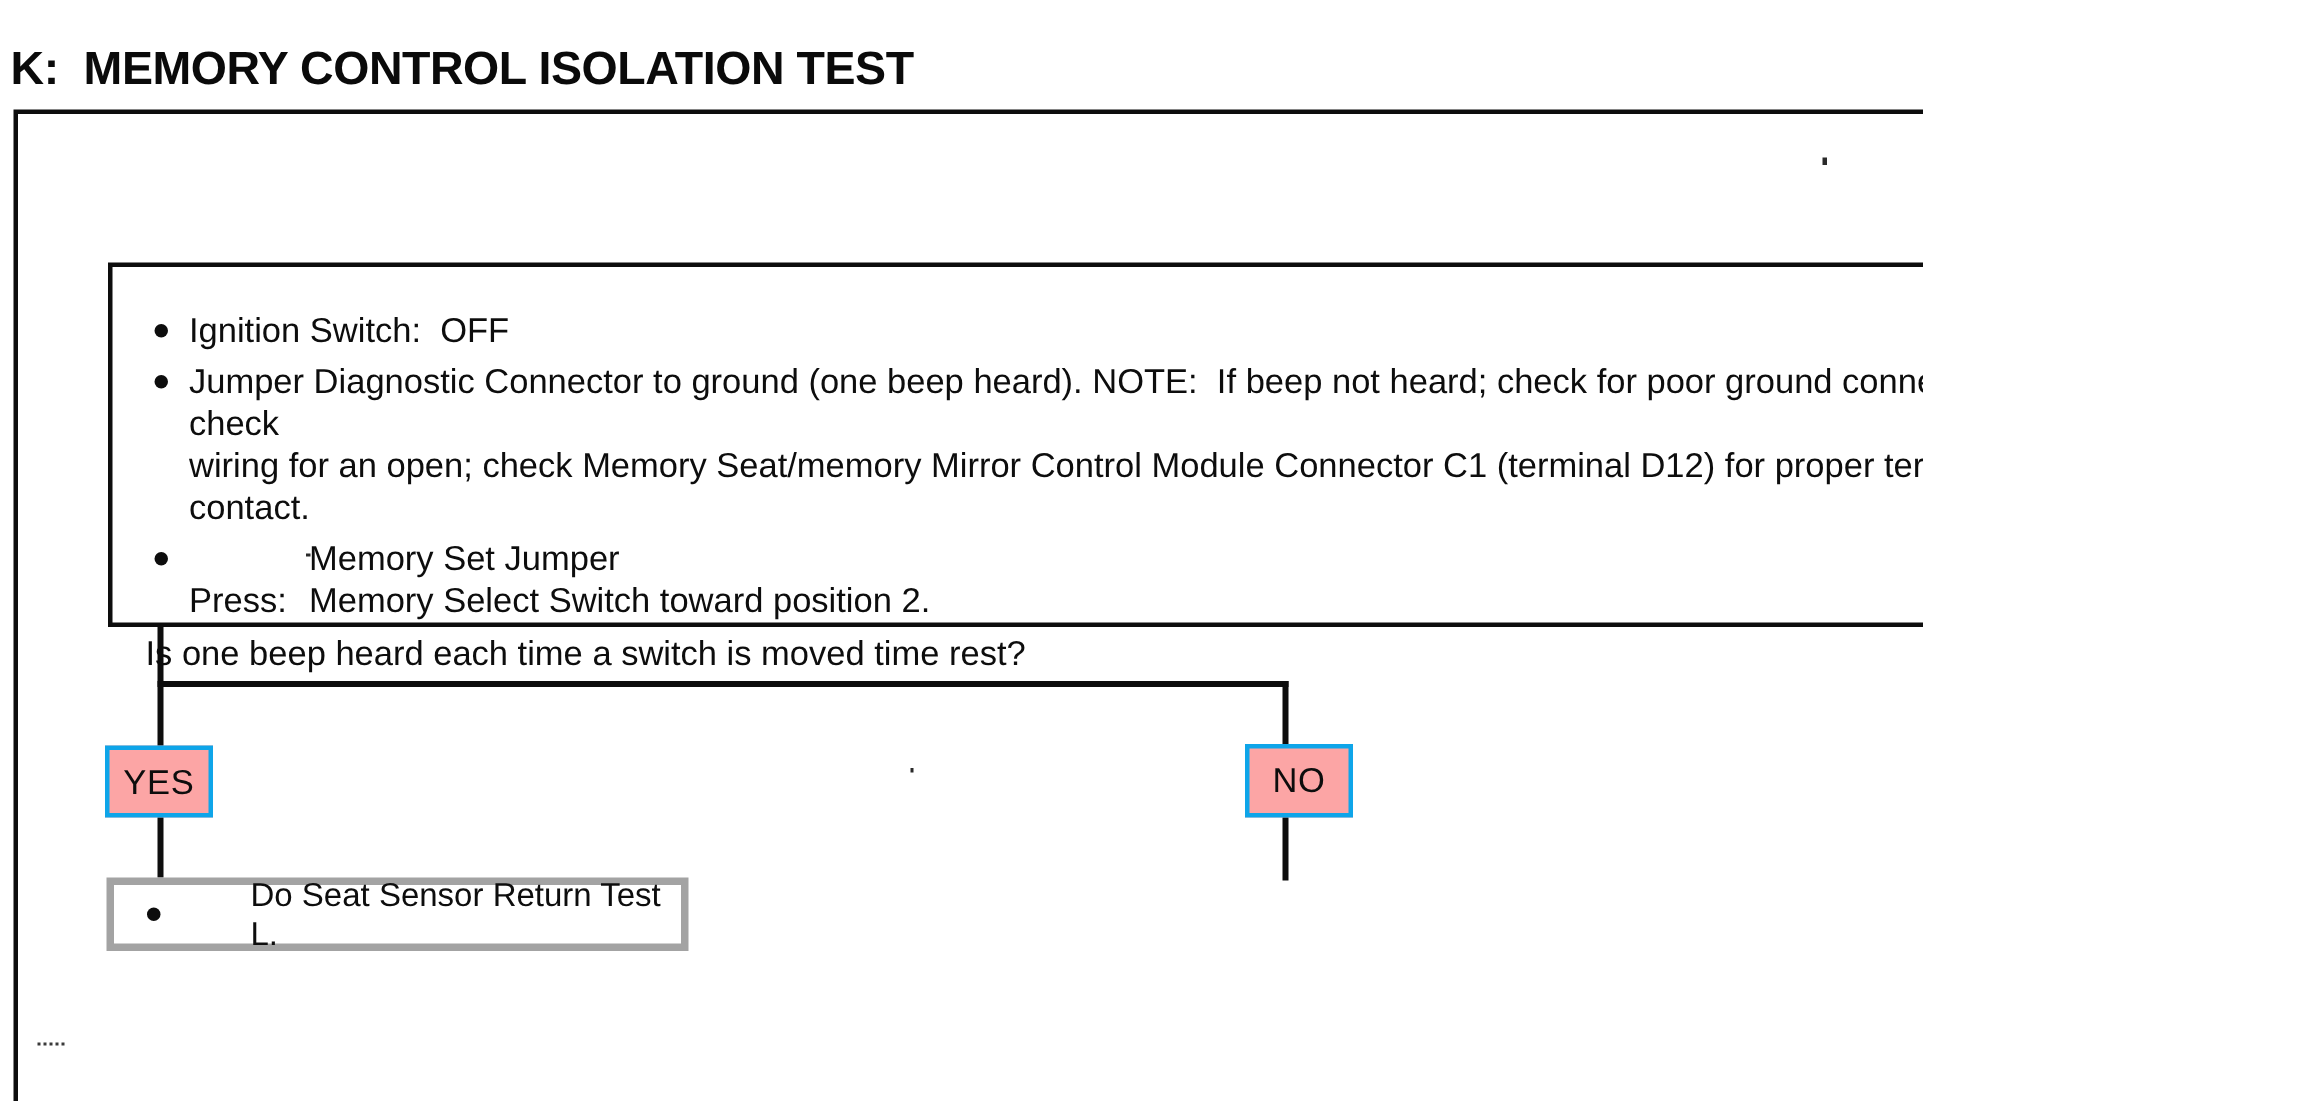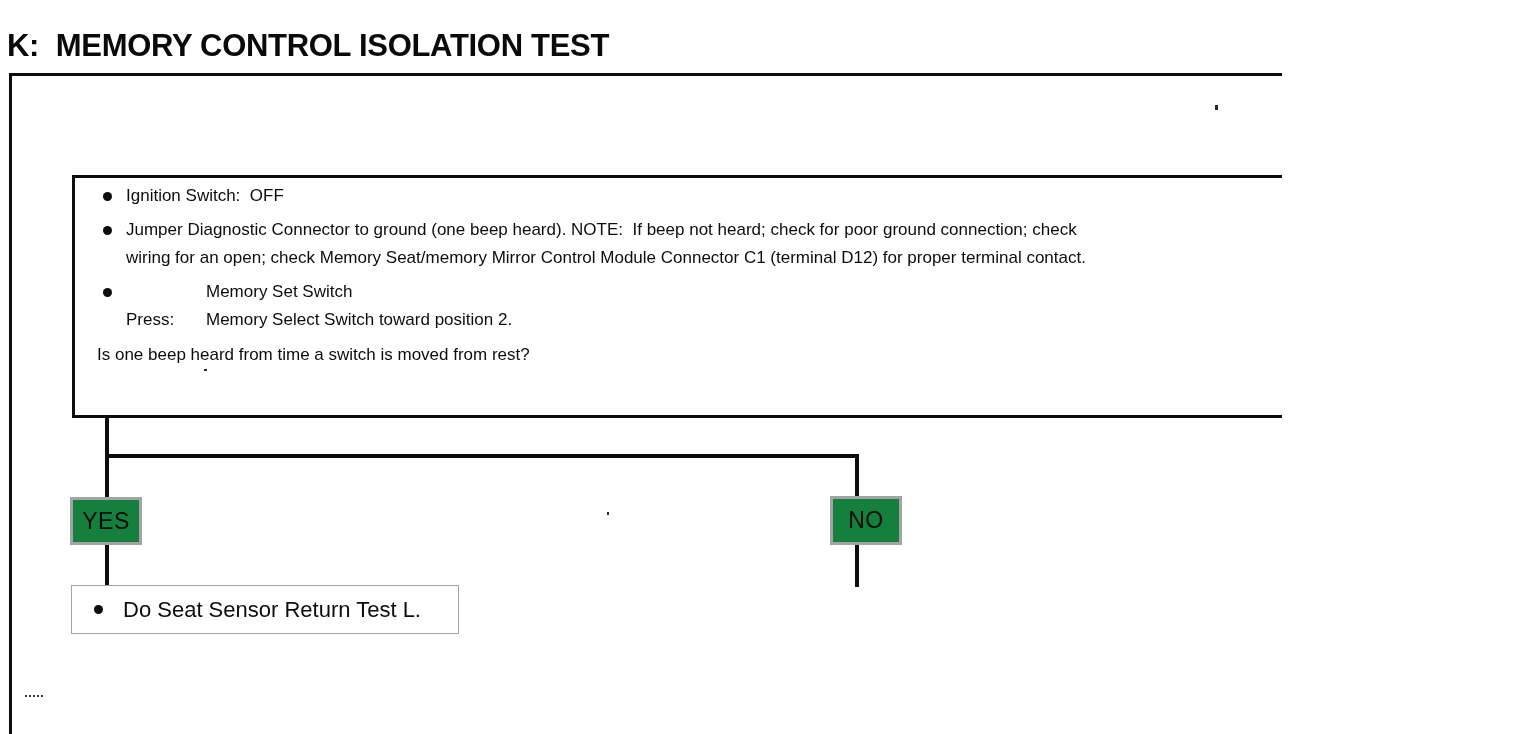--- a/index.html
+++ b/index.html
@@ -21,45 +21,46 @@
   }
 
   .outer-box{
     position:absolute;left:9px;top:45px;width:1505px;height:681px;
     border:3px solid #0d0d0d;box-sizing:border-box;background:#ffffff;
   }
 
   .instruction-box{
     position:absolute;left:72px;top:147px;width:1324px;height:243px;
     border:3px solid #0d0d0d;box-sizing:border-box;background:#ffffff;
-    padding-top:4px;font-size:17px;
+    padding-top:28px;font-size:23px;
   }
   .line{line-height:28px;}
   .bullet-row{display:flex;align-items:flex-start;margin-bottom:6px;}
   .bullet-dot{
     flex:0 0 auto;width:9px;height:9px;border-radius:50%;
     background:#0d0d0d;margin:10px 14px 0 28px;
   }
   .press-row{display:flex;align-items:flex-end;margin-top:0px;}
   .press-label{flex:0 0 80px;}
   .question{margin-top:7px;padding-left:22px;}
 
   .flow-line{position:absolute;background:#0d0d0d;}
   .v-line{width:4px;}
   .h-line{height:4px;}
 
   .decision-box{
-    position:absolute;border:3px solid #a3a3a3;box-sizing:border-box;
-    background:#15803d;display:flex;align-items:center;justify-content:center;
+    position:absolute;border:3px solid #0ea5e9;box-sizing:border-box;
+    background:#fca5a5;display:flex;align-items:center;justify-content:center;
     font-size:23px;letter-spacing:0.5px;
   }
   .result-box{
-    position:absolute;border:1px solid #a3a3a3;box-sizing:border-box;
+    position:absolute;border:5px solid #a3a3a3;box-sizing:border-box;
     background:#ffffff;display:flex;align-items:center;
     font-size:22px;
+    gap:40px;
   }
   .result-box .bullet-dot{margin:0 20px 0 22px;}
 
   .speck{position:absolute;background:#2a2a2a;}
   .smudge{
     position:absolute;left:25px;top:667px;width:18px;height:3px;
     border-top:2px dotted #3a3a3a;
   }
 </style>
 </head>
@@ -89,26 +90,26 @@
       <div>
         <div class="line" data-bind="flowchart.instruction_box.bullets.1.lines.0">Jumper Diagnostic Connector to ground (one beep heard). NOTE:  If beep not heard; check for poor ground connection; check</div>
         <div class="line" data-bind="flowchart.instruction_box.bullets.1.lines.1">wiring for an open; check Memory Seat/memory Mirror Control Module Connector C1 (terminal D12) for proper terminal contact.</div>
       </div>
     </div>
     <div class="bullet-row">
       <span class="bullet-dot"></span>
       <div class="press-row">
         <div class="press-label line" data-bind="flowchart.instruction_box.bullets.2.label">Press:</div>
         <div>
-          <div class="line" data-bind="flowchart.instruction_box.bullets.2.lines.0">Memory Set Switch</div>
+          <div class="line" data-bind="flowchart.instruction_box.bullets.2.lines.0">Memory Set Jumper</div>
           <div class="line" data-bind="flowchart.instruction_box.bullets.2.lines.2">Memory Select Switch toward position 2.</div>
         </div>
       </div>
     </div>
-    <div class="question line" data-bind="flowchart.instruction_box.question">Is one beep heard from time a switch is moved from rest?</div>
+    <div class="question line" data-bind="flowchart.instruction_box.question">Is one beep heard each time a switch is moved time rest?</div>
   </div>
 
   <div class="decision-box" style="left:70px;top:469px;width:72px;height:48px;">
     <span data-bind="flowchart.branches.0.label">YES</span>
   </div>
   <div class="result-box" style="left:71px;top:557px;width:388px;height:49px;">
     <span class="bullet-dot"></span>
     <span data-bind="flowchart.branches.0.result">Do Seat Sensor Return Test L.</span>
   </div>
 

